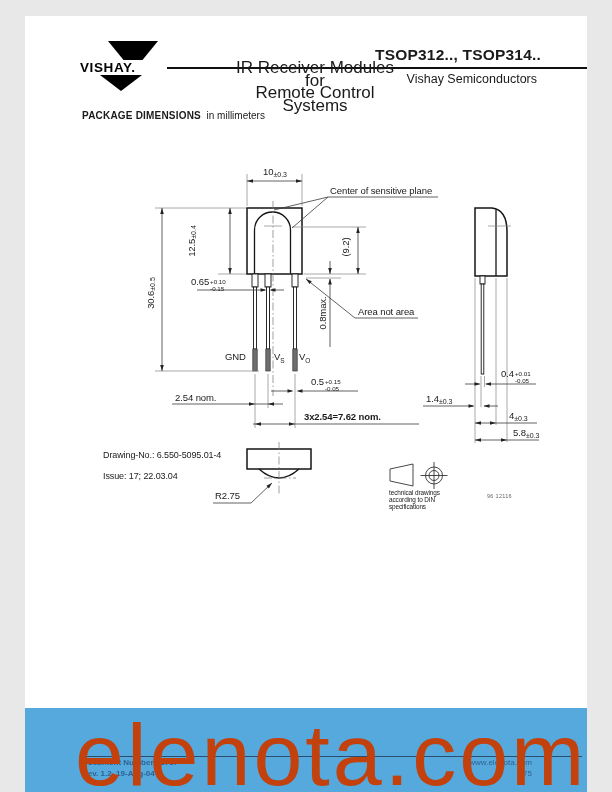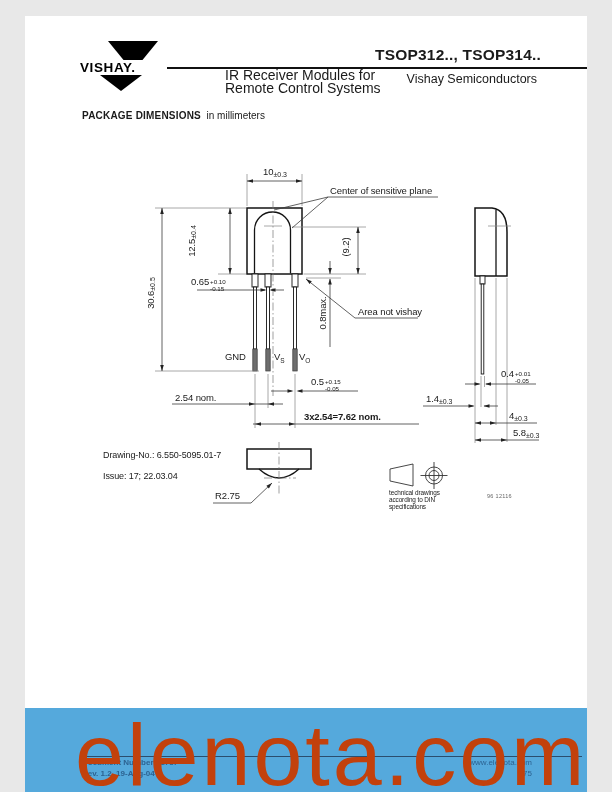--- a/index.html
+++ b/index.html
@@ -16,21 +16,21 @@
   .stack{display:inline-flex;flex-direction:column;font-size:6.2px;line-height:1.08;vertical-align:1px;margin-left:1px;letter-spacing:0;}
   sub{font-size:6.5px;}
   
   .brand-word{position:absolute;left:0;top:28px;font-size:13.5px;font-weight:bold;letter-spacing:0.6px;color:#000;}
   .logo-trap{position:absolute;left:28px;top:9px;width:50px;height:19px;background:#000;
     -webkit-clip-path:polygon(0 0,100% 0,69% 100%,31% 100%);clip-path:polygon(0 0,100% 0,69% 100%,31% 100%);}
   .logo-tri{position:absolute;left:20px;top:43px;width:42px;height:16px;background:#000;
     -webkit-clip-path:polygon(0 0,100% 0,50% 100%);clip-path:polygon(0 0,100% 0,50% 100%);}
   .doc-title{position:absolute;top:30px;right:46px;font-size:15.5px;font-weight:bold;letter-spacing:0.2px;}
   .hdr-rule{position:absolute;left:142px;top:51px;width:424px;height:1.6px;background:#111;}
-  .subtitle{position:absolute;left:200px;top:53px;width:180px;font-size:14px;line-height:12.5px;}
+  .subtitle{position:absolute;left:200px;top:46px;width:180px;text-align:center;font-size:17px;line-height:12.5px;}
   .division{position:absolute;top:56px;right:50px;font-size:12.5px;}
   .sect{position:absolute;left:57px;top:94px;font-size:10px;}
   .sect b{letter-spacing:0.2px;}
   .sect .units{font-weight:normal;font-size:10px;}
   
   svg.linework{position:absolute;left:0;top:0;}
   .body-ln{stroke:#141414;stroke-width:1.5;fill:#fff;}
   .body-ln2{stroke:#141414;stroke-width:1.3;fill:none;}
   .thin{stroke:#333;stroke-width:0.9;fill:none;}
   .dim{stroke:#3a3a3a;stroke-width:0.8;fill:none;}
@@ -160,40 +160,40 @@
   <div class="lbl ctr" style="left:225px;top:151px;width:50px;"><span>10</span><span class="tolsub">±0.3</span></div>
   <div class="lbl rot" style="left:167px;top:225px;"><span>12.5</span><span class="tolsub">±0.4</span></div>
   <div class="lbl rot" style="left:126px;top:277px;"><span>30.6</span><span class="tolsub">±0.5</span></div>
   <div class="lbl rot" style="left:321px;top:231px;">(9.2)</div>
   <div class="lbl rot" style="left:298px;top:297px;">0.8max.</div>
   <div class="lbl" style="left:166px;top:261px;"><span>0.65</span><span class="stack">
         <span>+0.10</span>
         <span>-0.15</span>
       </span></div>
   <div class="lbl" style="left:305px;top:170px;">Center of sensitive plane</div>
-  <div class="lbl" style="left:333px;top:291px;">Area not vishay</div>
+  <div class="lbl" style="left:333px;top:291px;">Area not area</div>
   <div class="lbl" style="left:200px;top:336px;">GND</div>
   <div class="lbl" style="left:249px;top:336px;"><span>V</span><sub>S</sub></div>
   <div class="lbl" style="left:274px;top:336px;"><span>V</span><sub>O</sub></div>
   <div class="lbl" style="left:150px;top:377px;">2.54 nom.</div>
   <div class="lbl" style="left:286px;top:361px;"><span>0.5</span><span class="stack">
         <span>+0.15</span>
         <span>-0.05</span>
       </span></div>
   <div class="lbl" style="left:279px;top:396px;font-weight:bold;">3x2.54=7.62 nom.</div>
 
   <div class="lbl" style="left:476px;top:353px;"><span>0.4</span><span class="stack">
         <span>+0.01</span>
         <span>-0.05</span>
       </span></div>
   <div class="lbl" style="left:401px;top:378px;"><span>1.4</span><span class="tolsub">±0.3</span></div>
   <div class="lbl" style="left:484px;top:395px;"><span>4</span><span class="tolsub">±0.3</span></div>
   <div class="lbl" style="left:488px;top:412px;"><span>5.8</span><span class="tolsub">±0.3</span></div>
 
-  <div class="lbl" style="left:78px;top:435px;font-size:9px;">Drawing-No.: 6.550-5095.01-7</div>
+  <div class="lbl" style="left:78px;top:435px;font-size:9px;">Drawing-No.: 6.550-5095.01-4</div>
   <div class="lbl" style="left:78px;top:456px;font-size:9px;">Issue: 17;  22.03.04</div>
   <div class="lbl" style="left:190px;top:475px;">R2.75</div>
 
   <div class="lbl note" style="left:364px;top:473px;">
     <span>technical drawings</span>
     <span>according to DIN</span>
     <span>specifications</span>
   </div>
   <div class="lbl tinycode" style="left:462px;top:478px;">96 12116</div>
 

